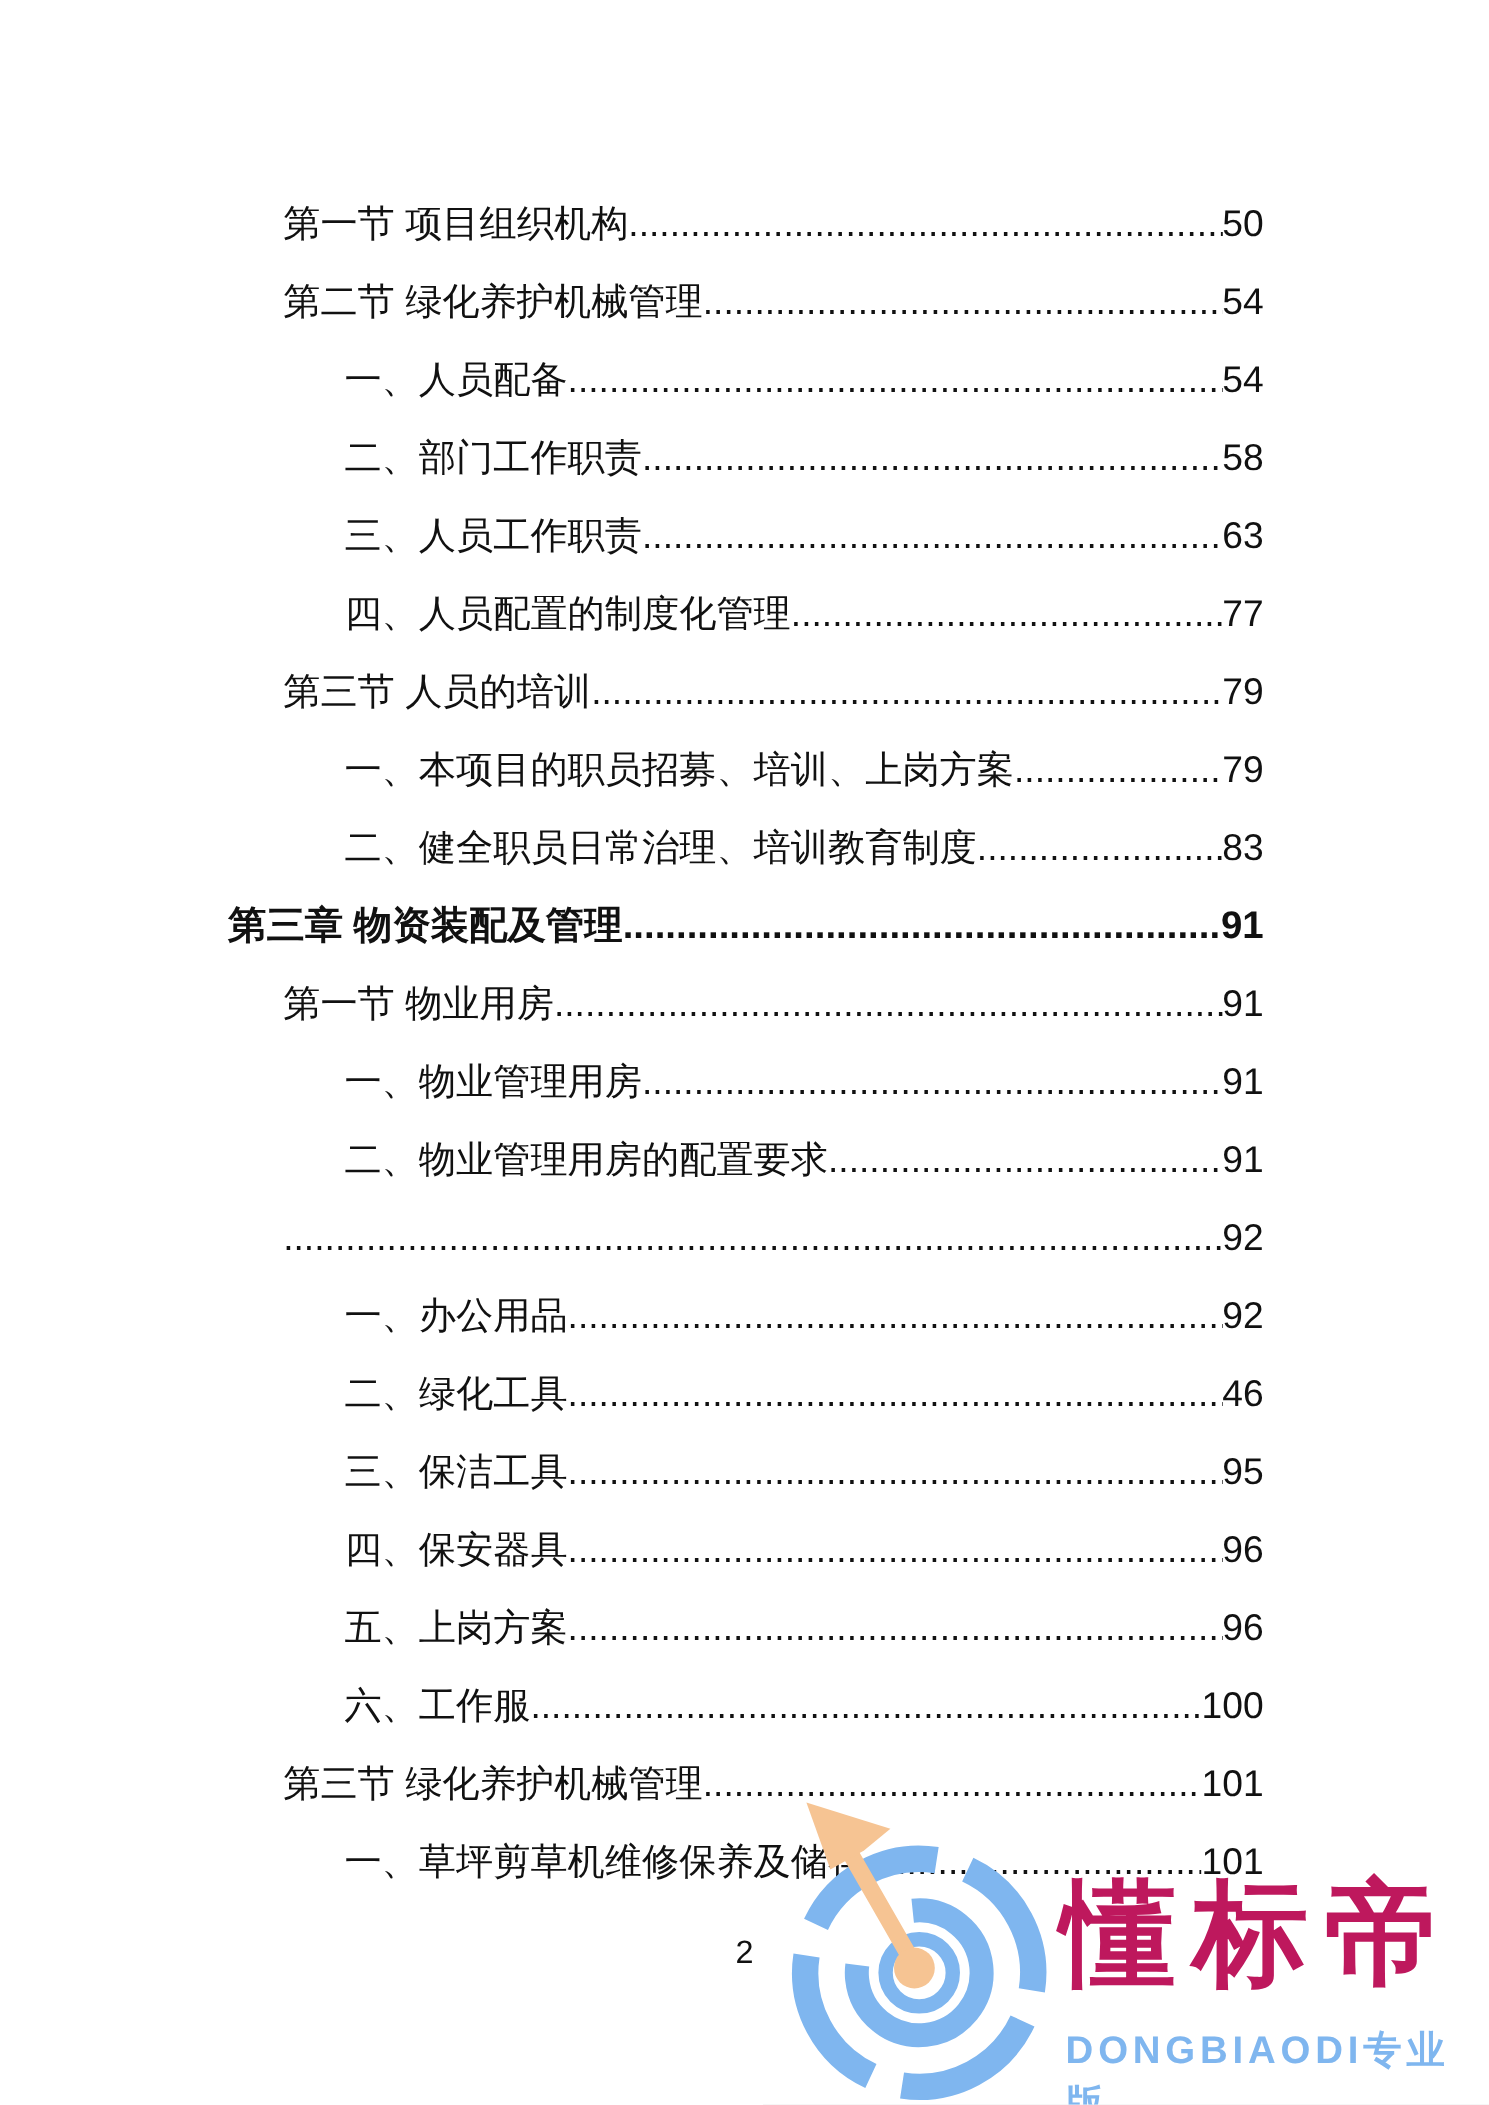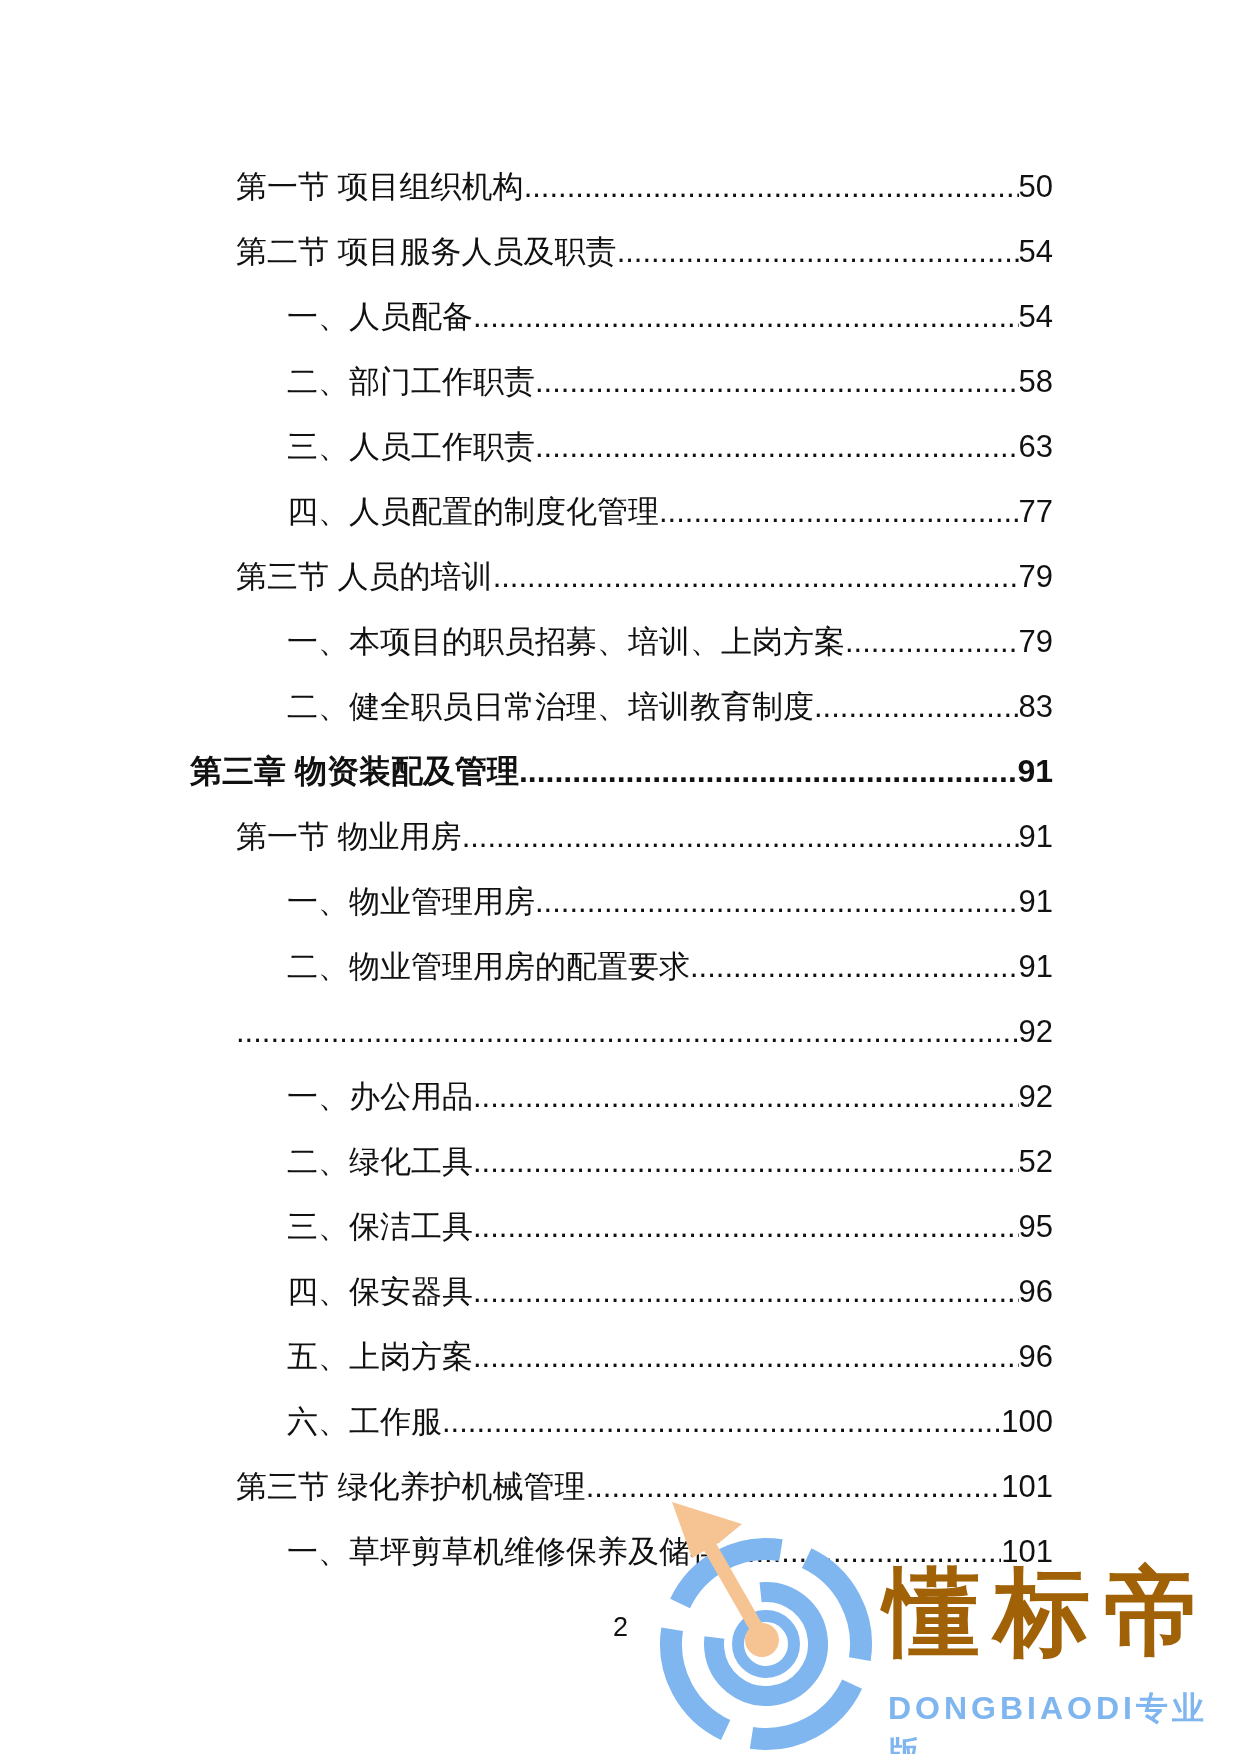--- a/index.html
+++ b/index.html
@@ -53,21 +53,21 @@
 <div class="page">
 
   <div class="toc">
 
   <div class="toc-row lvl-section">
         <span class="toc-title">第一节 项目组织机构</span>
         <span class="dots"></span>
         <span class="toc-page">50</span>
       </div>
       <div class="toc-row lvl-section">
-        <span class="toc-title">第二节 项目服务人员及职责</span>
+        <span class="toc-title">第二节 绿化养护机械管理</span>
         <span class="dots"></span>
         <span class="toc-page">54</span>
       </div>
       <div class="toc-row lvl-item">
         <span class="toc-title">一、人员配备</span>
         <span class="dots"></span>
         <span class="toc-page">54</span>
       </div>
       <div class="toc-row lvl-item">
         <span class="toc-title">二、部门工作职责</span>
@@ -124,21 +124,21 @@
         <span class="toc-page">92</span>
       </div>
       <div class="toc-row lvl-item">
         <span class="toc-title">一、办公用品</span>
         <span class="dots"></span>
         <span class="toc-page">92</span>
       </div>
       <div class="toc-row lvl-item">
         <span class="toc-title">二、绿化工具</span>
         <span class="dots"></span>
-        <span class="toc-page">52</span>
+        <span class="toc-page">46</span>
       </div>
       <div class="toc-row lvl-item">
         <span class="toc-title">三、保洁工具</span>
         <span class="dots"></span>
         <span class="toc-page">95</span>
       </div>
       <div class="toc-row lvl-item">
         <span class="toc-title">四、保安器具</span>
         <span class="dots"></span>
         <span class="toc-page">96</span>
@@ -174,16 +174,16 @@
     <circle cx="120" cy="160" r="52" fill="none" stroke-width="20" stroke-dasharray="256.7 70" transform="rotate(-96 120 160)" stroke="#7fb6ef"></circle>
 
     <circle cx="120" cy="160" r="28" fill="none" stroke-width="12" stroke="#7fb6ef"></circle>
 
     <line x1="52" y1="42" x2="114" y2="150" stroke-width="14" stroke-linecap="round" stroke="#f6c493"></line>
 
     <polygon points="26,18 96,40 74,58 46,74" fill="#f6c493"></polygon>
 
     <circle cx="116" cy="156" r="17" fill="#f6c493"></circle>
   </svg>
-  <div class="wm-brand" style="color: #a16207;">懂标帝</div>
+  <div class="wm-brand" style="color: #be185d;">懂标帝</div>
   <div class="wm-sub" style="color: rgb(127, 182, 239);">DONGBIAODI专业版</div>
 
 </div>
 
 </body></html>

